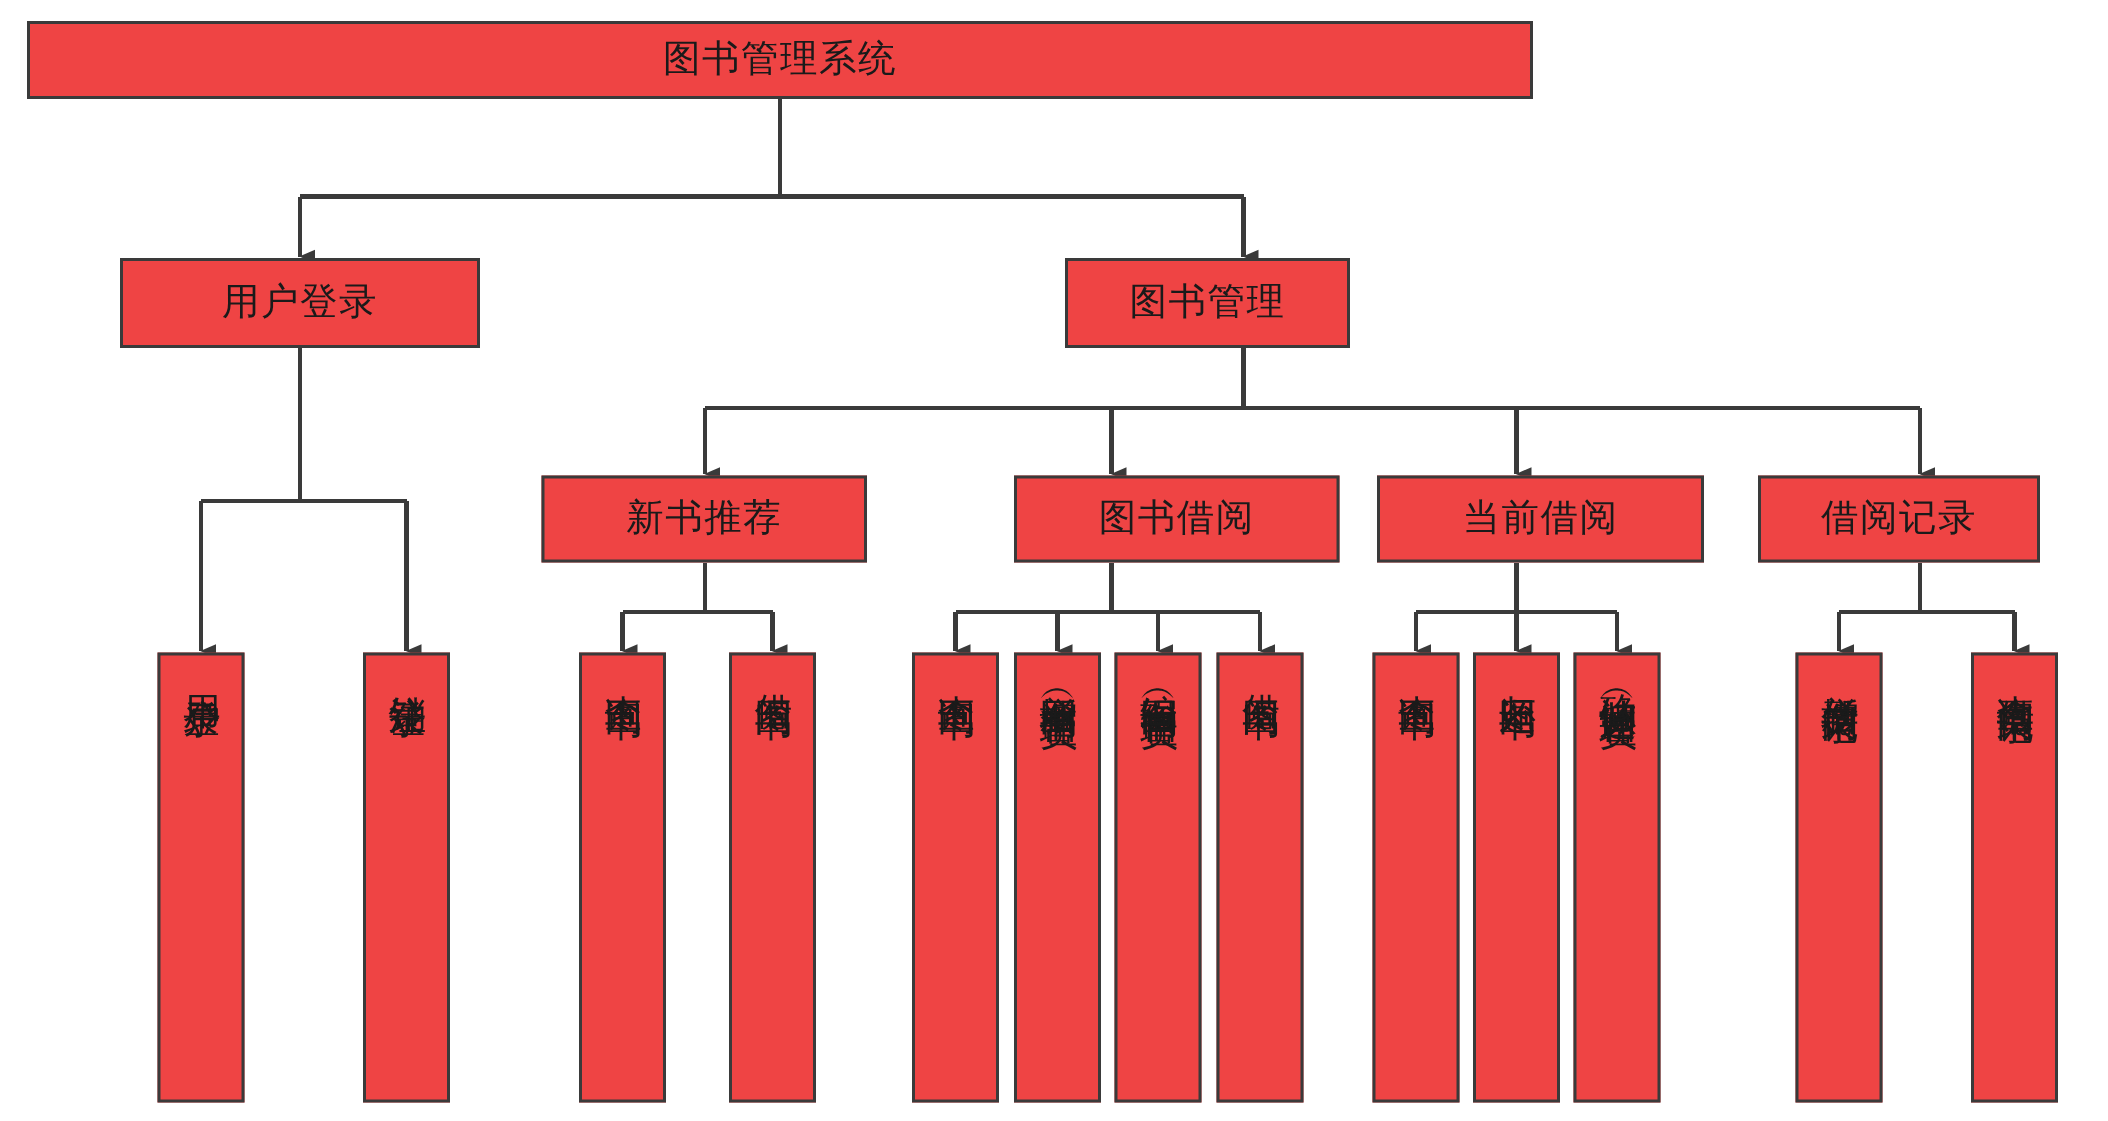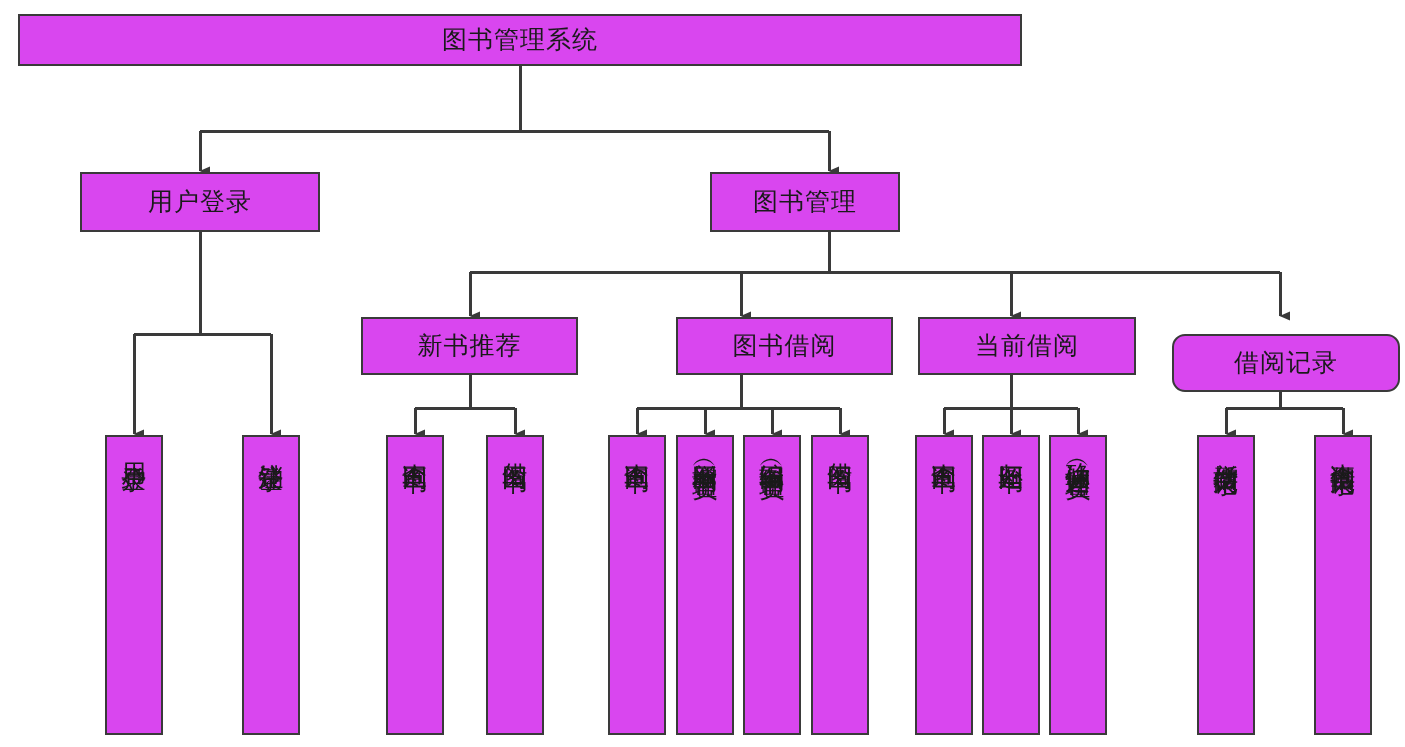--- a/index.html
+++ b/index.html
@@ -22,21 +22,21 @@
     position: absolute;
     left: 0;
     top: 0;
     width: 1405px;
     height: 747px;
     pointer-events: none;
   }
   .node {
     position: absolute;
     box-sizing: border-box;
-    background: #d946ef;
+    background: #ef4444;
     border: 2px solid #3a3a3a;
     display: flex;
     align-items: center;
     justify-content: center;
     overflow: hidden;
   }
   .node-label {
     color: #1a1a1a;
     line-height: 1.18;
     text-align: center;
@@ -132,21 +132,21 @@
       </div>
       <div class="node horizontal" style="left: 361px; top: 317px; width: 217px; height: 58px;">
         <span class="node-label">新书推荐</span>
       </div>
       <div class="node horizontal" style="left: 632px; top: 317px; width: 217px; height: 58px; margin-left: 44px;">
         <span class="node-label">图书借阅</span>
       </div>
       <div class="node horizontal" style="left: 902px; top: 317px; width: 218px; height: 58px; margin-left: 16px;">
         <span class="node-label">当前借阅</span>
       </div>
-      <div class="node horizontal" style="left: 1172px; top: 334px; width: 228px; height: 58px; border-radius: 13px;">
+      <div class="node horizontal" style="left: 1172px; top: 317px; width: 188px; height: 58px;">
         <span class="node-label">借阅记录</span>
       </div>
       <div class="node vertical" style="left: 105px; top: 435px; width: 58px; height: 300px;">
         <span class="node-label">用户登录</span>
       </div>
       <div class="node vertical" style="left: 242px; top: 435px; width: 58px; height: 300px;">
         <span class="node-label">注销登录</span>
       </div>
       <div class="node vertical" style="left: 386px; top: 435px; width: 58px; height: 300px;">
         <span class="node-label">查询图书</span>

